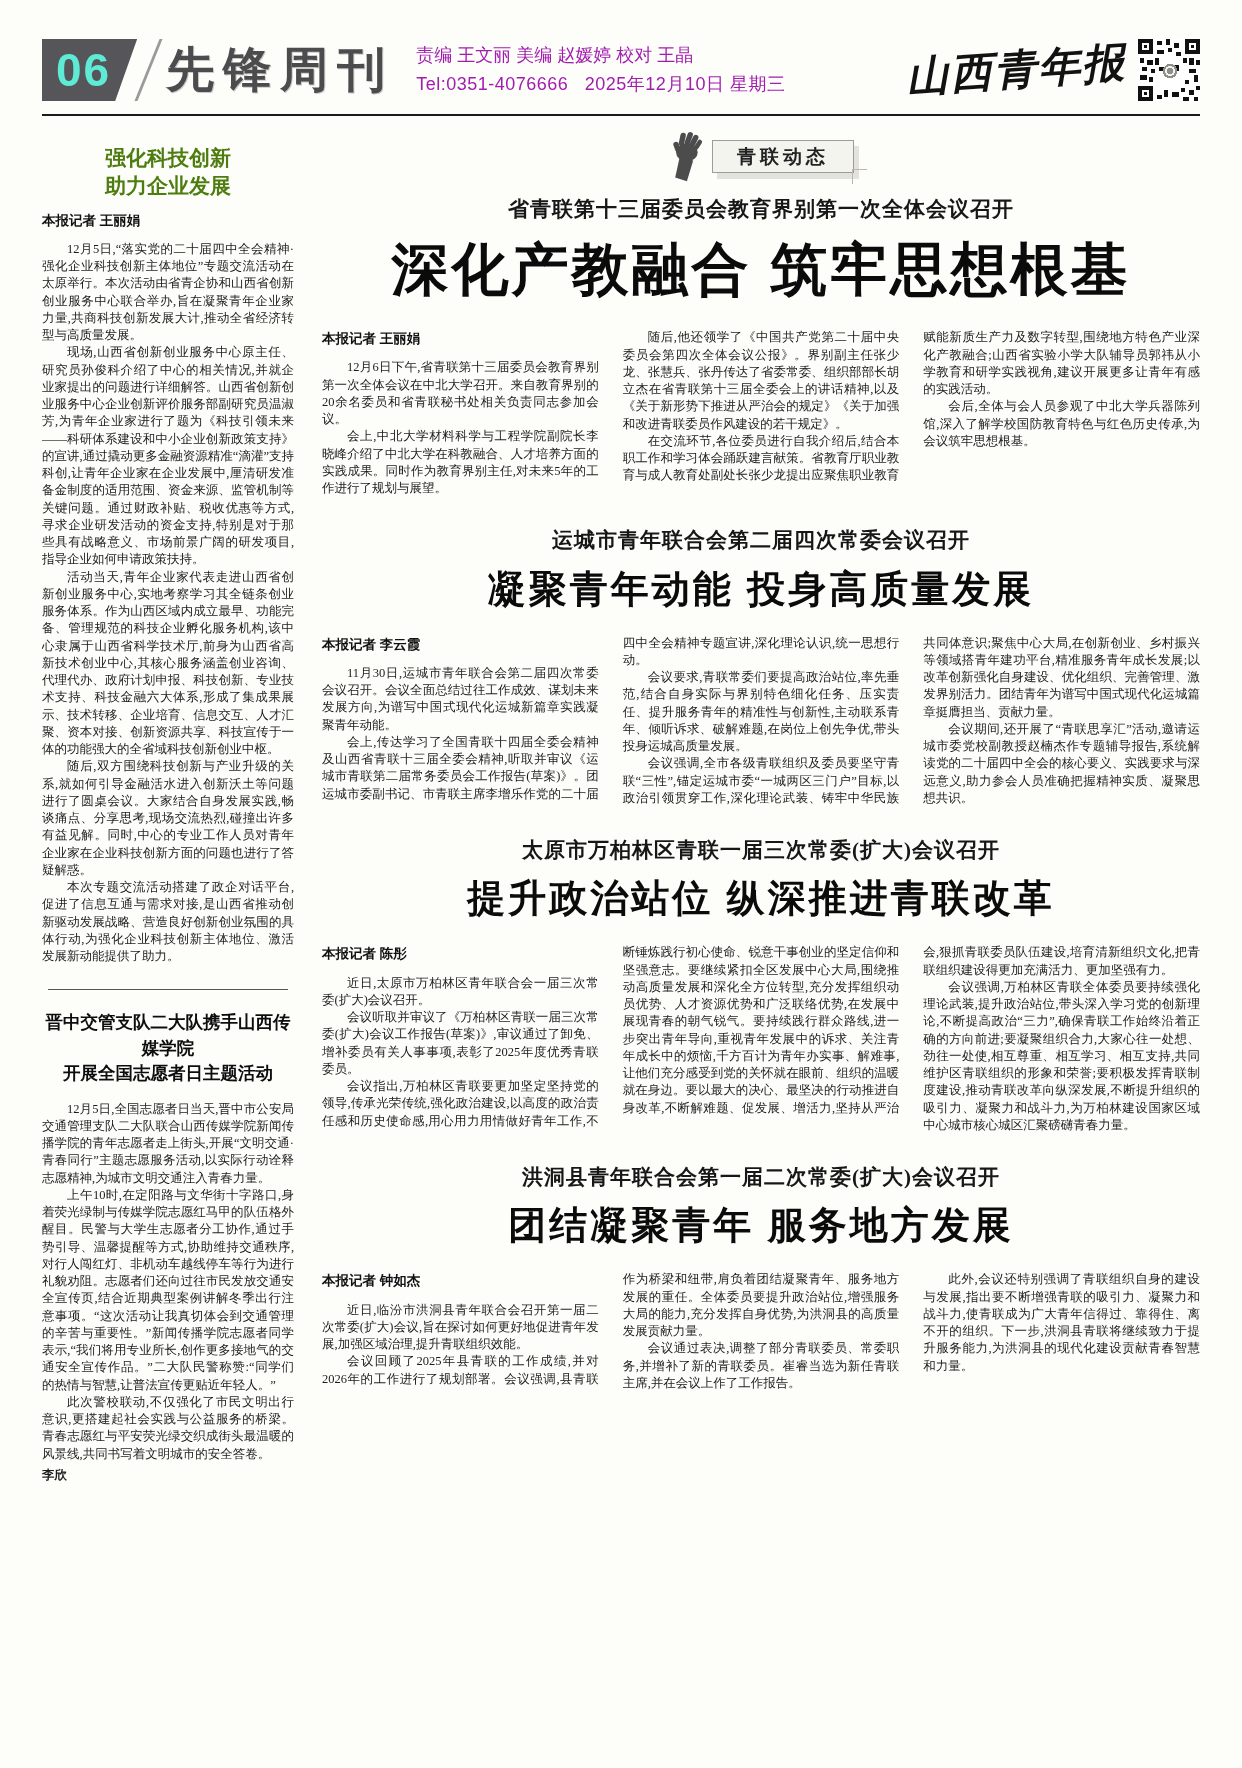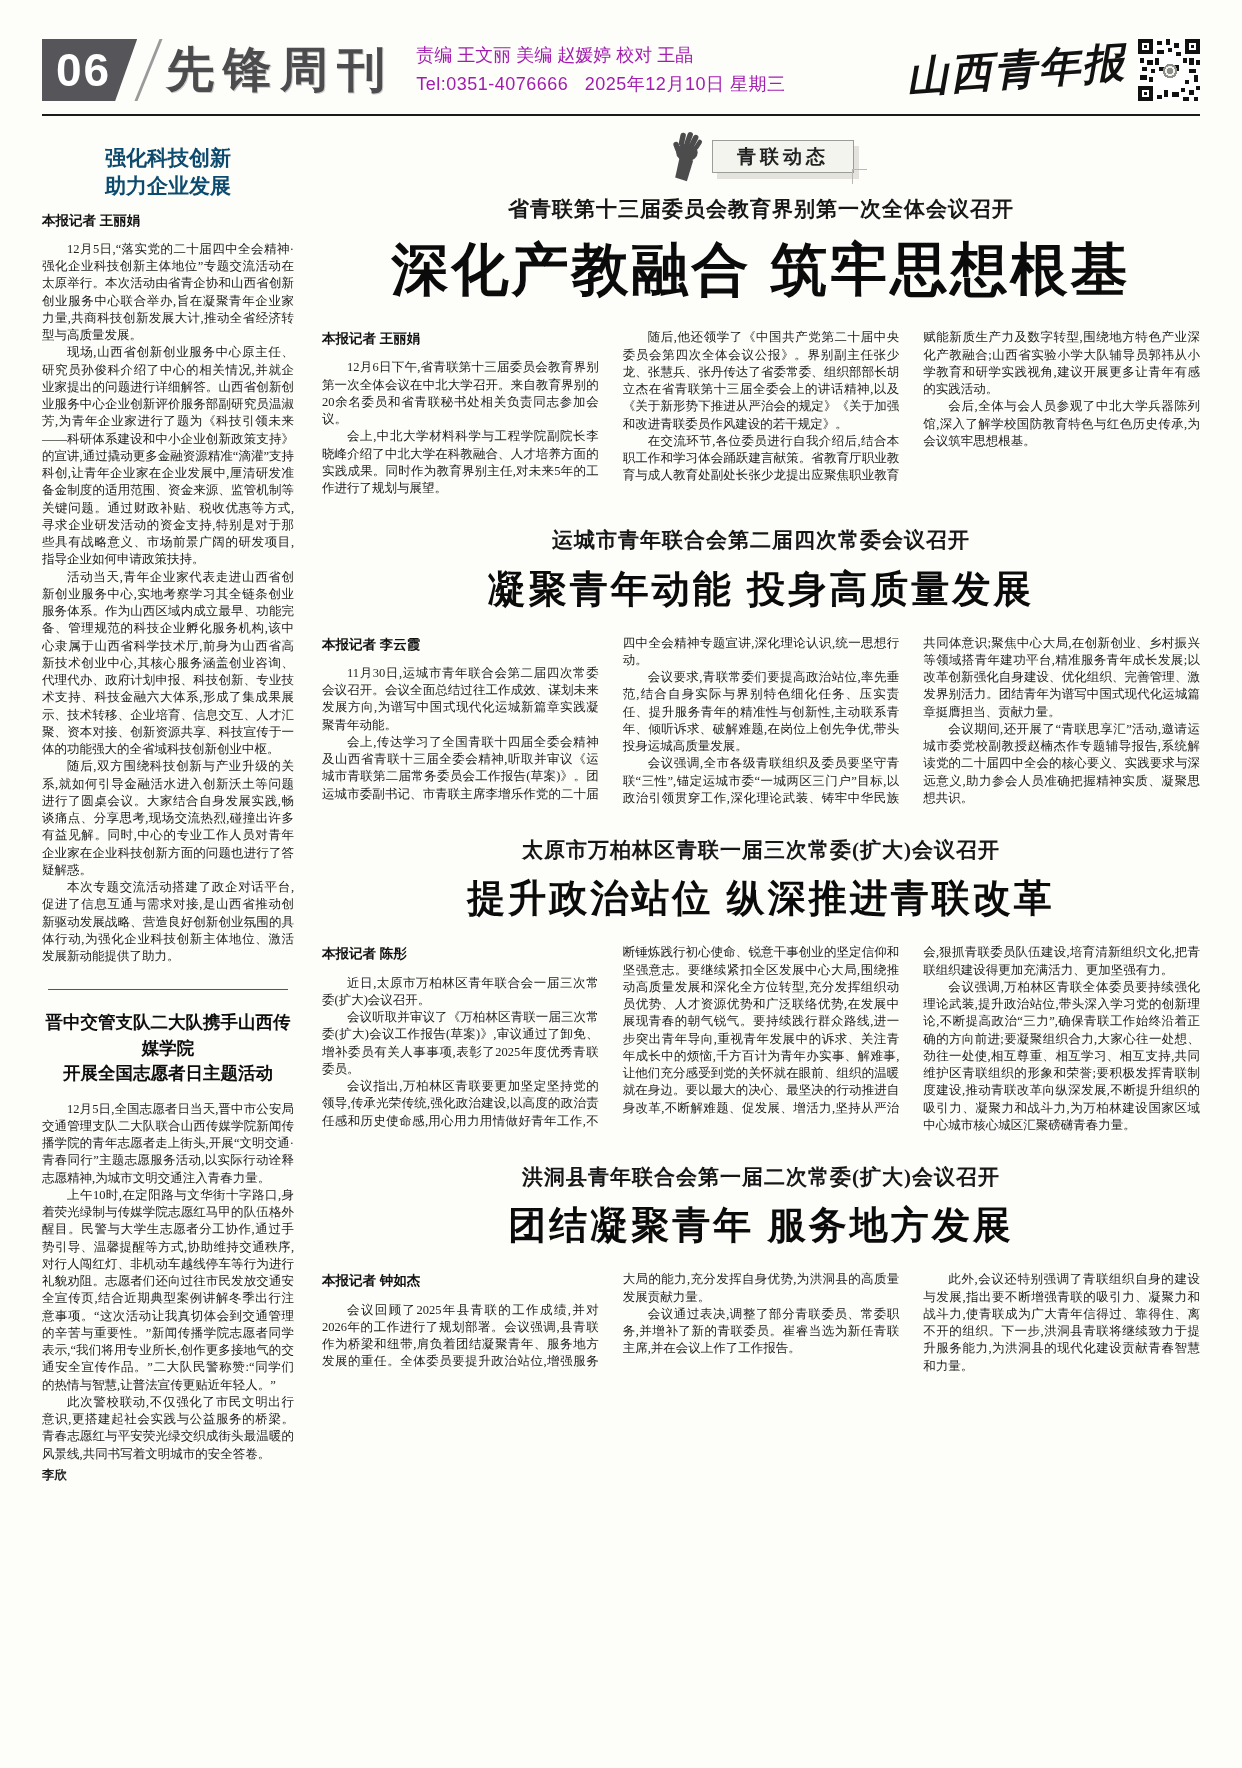--- a/index.html
+++ b/index.html
@@ -5,21 +5,21 @@
   html,body{margin:0;padding:0;}
   body{width:1242px;height:1768px;background:#efeeea;overflow:hidden;}
   .page{
     width:1242px;height:1768px;box-sizing:border-box;
     background:#fdfdfa;padding:28px 42px 0 42px;
     font-family:"Liberation Serif",serif;color:#1c1c1c;overflow:hidden;
   }
   
   .masthead{display:flex;align-items:center;gap:16px;height:84px;}
   .pagenum{
-    background:#56565a;color:#ffffff;font:700 46px/1 "Liberation Sans",sans-serif;
+    background:#56565a;color:#5eead4;font:700 46px/1 "Liberation Sans",sans-serif;
     padding:8px 26px 8px 14px;letter-spacing:2px;
     clip-path:polygon(0 0,100% 0,calc(100% - 22px) 100%,0 100%);
     text-align:center;
   }
   .mast-slash{width:3px;height:62px;background:#9a9a9a;transform:skewX(-22deg);margin-left:-6px;}
   .section-title{
     margin:0;font-family:"Liberation Serif",serif;font-weight:900;font-size:48px;
     color:#4c4c4e;letter-spacing:9px;text-shadow:1px 1px 0 #c9c9c6;white-space:nowrap;
   }
   .editors{font-family:"Liberation Sans",sans-serif;color:#a21caf;font-size:18px;line-height:1.6;margin-left:6px;}
@@ -32,21 +32,21 @@
   .qr{display:block;}
   .mast-rule{border:none;border-top:2.5px solid #1b1b1b;margin:2px 0 14px 0;}
   
   .content{display:flex;gap:28px;align-items:flex-start;}
   .leftcol{width:252px;flex:none;}
   .maincol{flex:1;min-width:0;}
   
   .news-body p{font-size:12.5px;line-height:1.38;text-align:justify;text-indent:2em;margin:0;}
   .byline{font:700 13.5px/1.2 "Liberation Sans",sans-serif;margin:12px 0 12px 0;color:#111;}
   
-  .left-title{font:900 21px/1.35 "Liberation Sans",sans-serif;text-align:center;margin:14px 0 10px;color:#0c4a6e;}
+  .left-title{font:900 21px/1.35 "Liberation Sans",sans-serif;text-align:center;margin:14px 0 10px;color:#4d7c0f;}
   .left-title2{font:900 17.5px/1.45 "Liberation Sans",sans-serif;text-align:center;margin:6px 3px 14px;color:#0d0d0d;}
   .left-divider{border:none;border-top:1px solid #555;margin:24px 6px 20px 6px;}
   .author-sig{text-align:left;font:700 12.5px/1.4 "Liberation Sans",sans-serif;margin-top:4px;padding-right:6px;}
   
   .badge-row{display:flex;justify-content:center;align-items:center;gap:8px;margin:0 0 14px 0;}
   .badge-box{
     position:relative;border:1px solid #9c9c98;background:#f4f4ef;
     padding:6px 24px;font:700 19px/1 "Liberation Sans",sans-serif;letter-spacing:4px;color:#222;
     box-shadow:5px 6px 0 #e3e2dc;
   }
@@ -231,20 +231,21 @@
             </div>
         </div>
       </article>
 
       <article class="story">
         <div class="kicker">洪洞县青年联合会第一届二次常委(扩大)会议召开</div>
         <h2 class="headline lg">团结凝聚青年  服务地方发展</h2>
         <div class="cols">
           <div class="byline">本报记者 钟如杰</div>
           <div class="news-body">
+              <p>近日,临汾市洪洞县青年联合会召开第一届二次常委(扩大)会议,旨在探讨如何更好地促进青年发展,加强区域治理,提升青联组织效能。</p>
               <p>会议回顾了2025年县青联的工作成绩,并对2026年的工作进行了规划部署。会议强调,县青联作为桥梁和纽带,肩负着团结凝聚青年、服务地方发展的重任。全体委员要提升政治站位,增强服务大局的能力,充分发挥自身优势,为洪洞县的高质量发展贡献力量。</p>
               <p>会议通过表决,调整了部分青联委员、常委职务,并增补了新的青联委员。崔睿当选为新任青联主席,并在会议上作了工作报告。</p>
               <p>此外,会议还特别强调了青联组织自身的建设与发展,指出要不断增强青联的吸引力、凝聚力和战斗力,使青联成为广大青年信得过、靠得住、离不开的组织。下一步,洪洞县青联将继续致力于提升服务能力,为洪洞县的现代化建设贡献青春智慧和力量。</p>
             </div>
         </div>
       </article>
 
     </section>
   </div>
 </div>

